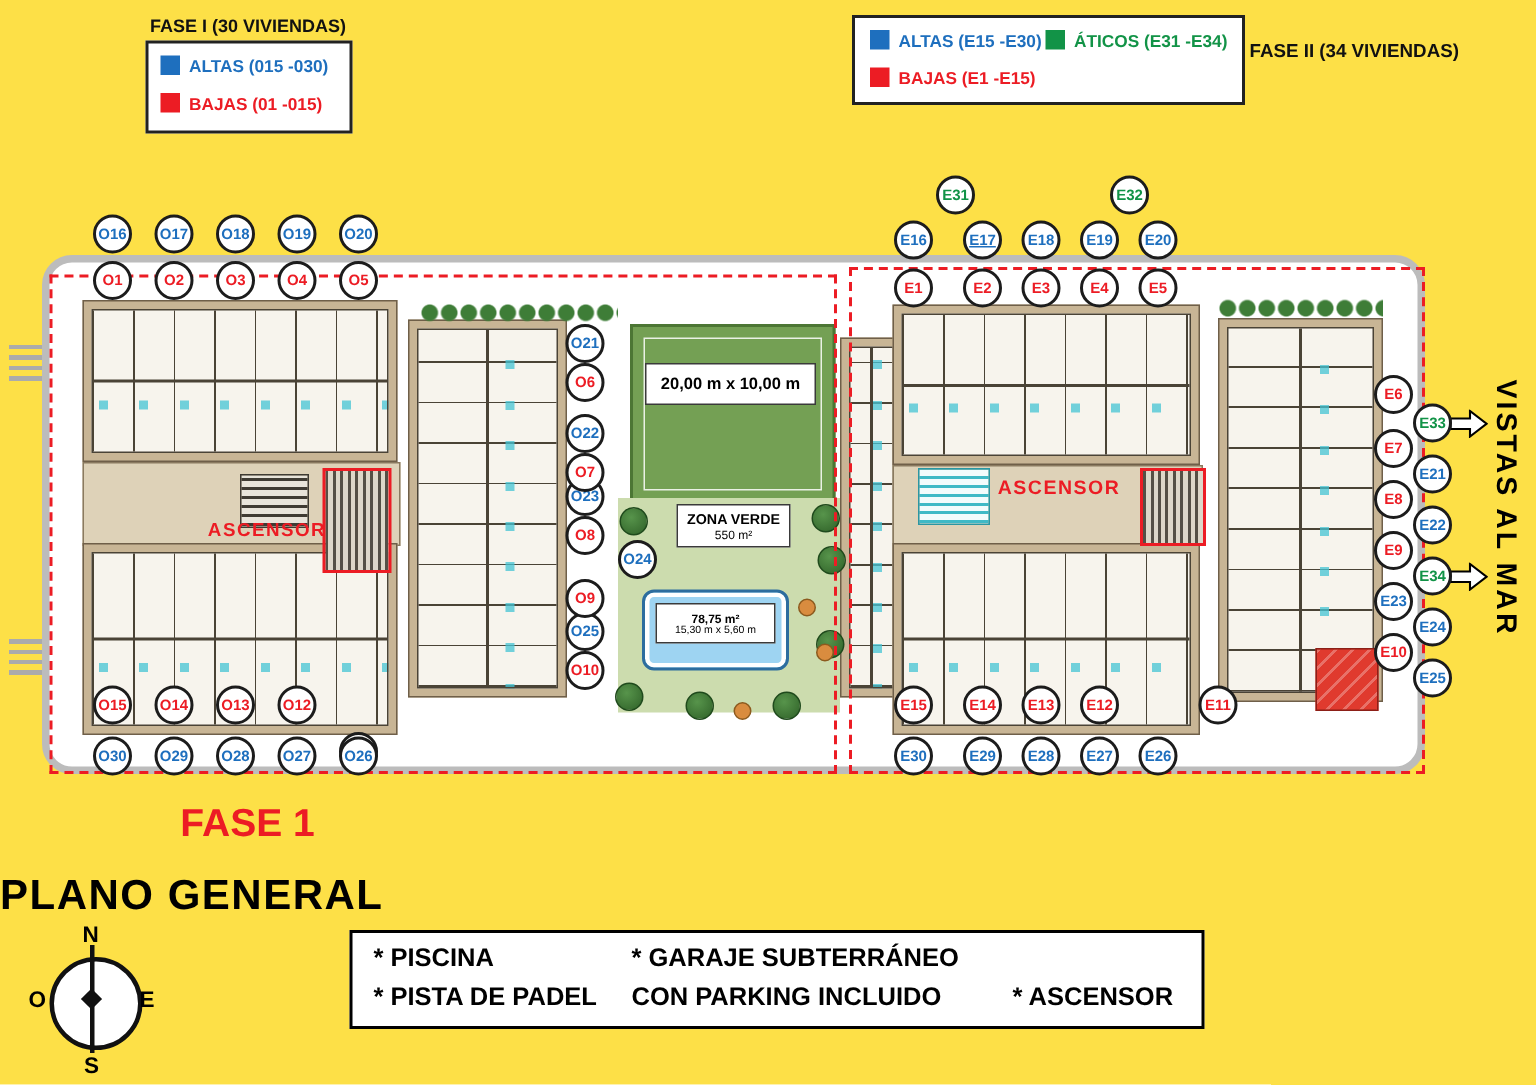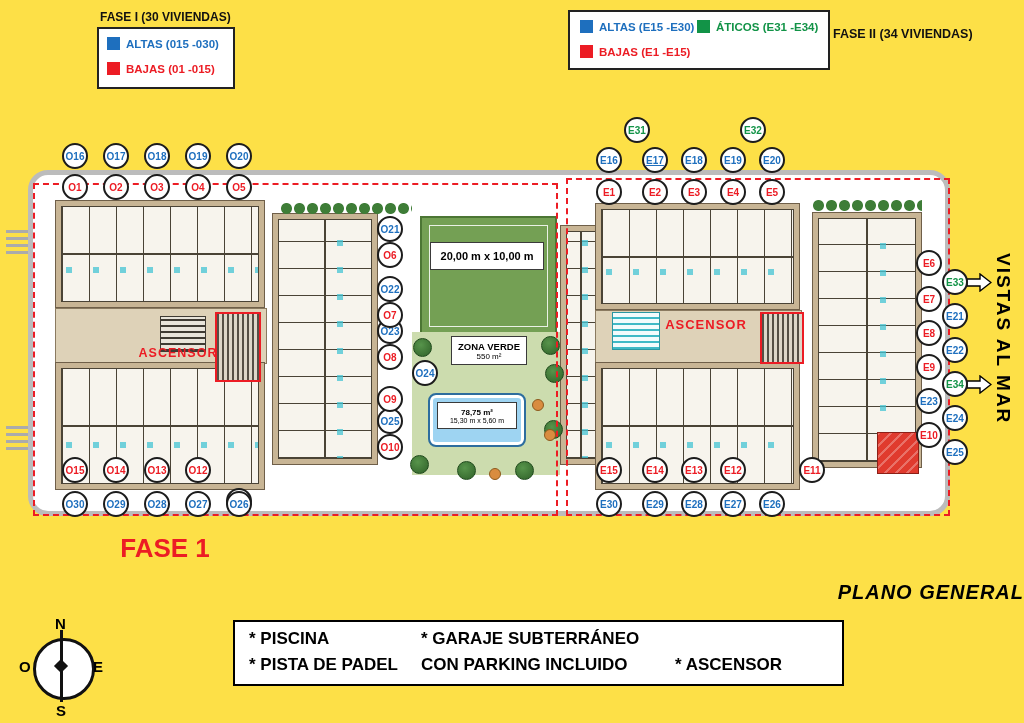--- a/index.html
+++ b/index.html
@@ -58,21 +58,21 @@
   .wlabel{background:#fff;border:1px solid #3a3a3a;display:flex;flex-direction:column;align-items:center;justify-content:center;z-index:3;text-align:center;}
   .tree{position:absolute;border-radius:50%;background:radial-gradient(circle at 40% 35%,#57944b,#2f6128);border:1px solid #1f4a1c;z-index:3;}
   .odot{position:absolute;border-radius:50%;background:#d98c3f;border:1px solid #8c5a1e;z-index:3;}
 
   
   .circ{position:absolute;width:26px;height:26px;border:2px solid #1c1c1c;border-radius:50%;background:#fff;
     font-weight:bold;font-size:10px;display:flex;align-items:center;justify-content:center;z-index:6;box-sizing:border-box;}
 
   .vistas{writing-mode:vertical-rl;font-weight:bold;font-size:19px;letter-spacing:2px;color:#000;z-index:5;white-space:nowrap;}
   .fase-big{font-size:26px;font-weight:bold;color:var(--bajas);text-align:center;white-space:nowrap;}
-  .main-title{text-align:right;font-size:20px;font-weight:bold;letter-spacing:1px;color:#000;font-style:italic;}
+  .main-title{text-align:left;font-size:28px;font-weight:bold;letter-spacing:1px;color:#000;}
   .amen-box{border:2px solid #000;background:#fff;}
   .amen{position:absolute;font-size:17px;font-weight:bold;color:#000;white-space:nowrap;}
 
   
   .comp-circle{border:3px solid #111;border-radius:50%;background:#fff;}
   .comp-needle{background:#111;}
   .comp-diamond{background:#111;transform:rotate(45deg);}
   .comp-lbl{font-size:15px;font-weight:bold;color:#000;}
   svg{display:block;}
 </style>
@@ -165,21 +165,21 @@
   </svg>
   <svg class="abs" style="left:966px;top:375px;z-index:5;" width="26" height="19">
     <polygon points="1,6 14,6 14,1 25,9.5 14,18 14,13 1,13" fill="#ffffff" stroke="#000" stroke-width="1.4"></polygon>
   </svg>
   <div class="abs vistas" style="left:992px;top:253px;">VISTAS AL MAR</div>
 
   <div class="abs fase-big" style="left:110px;top:533px;width:110px;">FASE 1</div>
 
   <div class="abs main-title" style="left:0;right:0;top:581px;">PLANO GENERAL</div>
 
-  <div class="abs amen-box" style="left:233px;top:620px;width:566px;height:62px;padding-left:41px;">
+  <div class="abs amen-box" style="left:233px;top:620px;width:566px;height:62px;">
     <span class="amen" style="left:14px;top:7px;">* PISCINA</span>
     <span class="amen" style="left:186px;top:7px;">* GARAJE SUBTERRÁNEO</span>
     <span class="amen" style="left:14px;top:33px;">* PISTA DE PADEL</span>
     <span class="amen" style="left:186px;top:33px;">CON PARKING INCLUIDO</span>
     <span class="amen" style="left:440px;top:33px;">* ASCENSOR</span>
   </div>
 
   <div class="abs comp-circle" style="left:33px;top:638px;width:56px;height:56px;"></div>
   <div class="abs comp-needle" style="left:60px;top:630px;width:3px;height:72px;"></div>
   <div class="abs comp-diamond" style="left:56px;top:661px;width:10px;height:10px;"></div>

